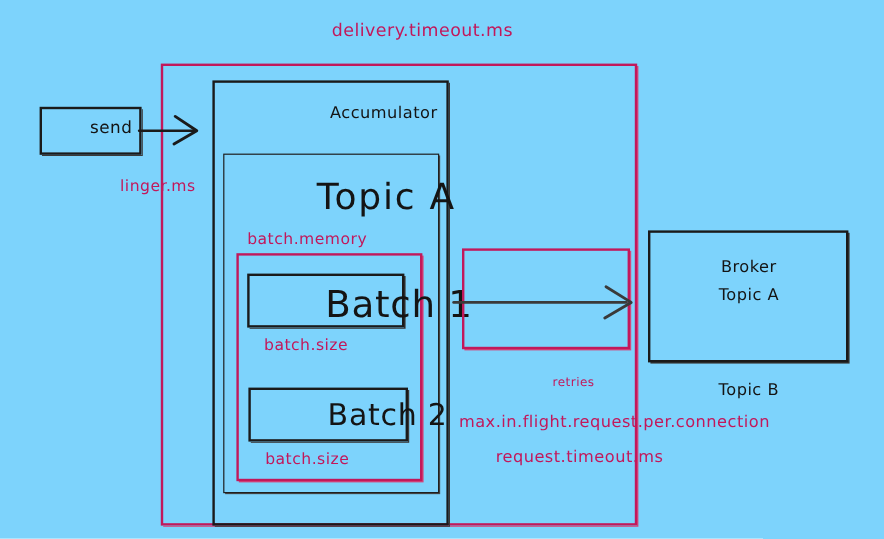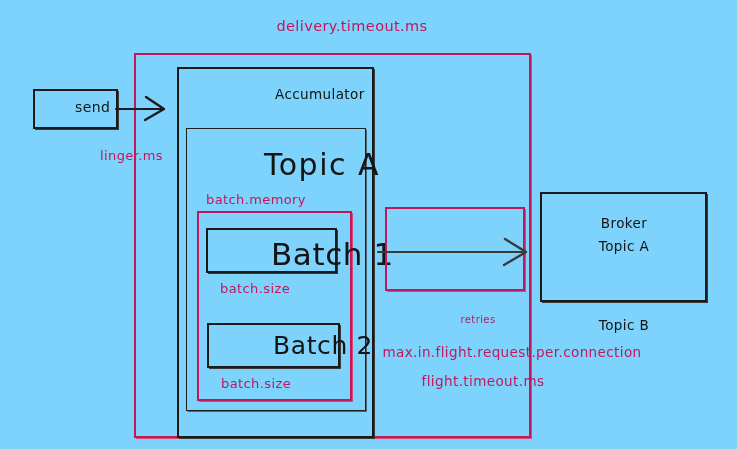--- a/index.html
+++ b/index.html
@@ -249,15 +249,15 @@
     <path d="M127,7 L148,20 L126,33" stroke="#3a3a3a" stroke-width="2.4" fill="none" stroke-linecap="round" stroke-linejoin="round"></path>
   </svg>
 
   <div class="box ink" id="broker-box"></div>
   <div class="label center" id="label-broker">Broker</div>
   <div class="label center" id="label-broker-topic-a">Topic A</div>
   <div class="label center" id="label-broker-topic-b">Topic B</div>
 
   <div class="label crimson center" id="label-retries">retries</div>
   <div class="label crimson center" id="label-maxinflight">max.in.flight.request.per.connection</div>
-  <div class="label crimson center" id="label-request-timeout">flight.timeout.ms</div>
+  <div class="label crimson center" id="label-request-timeout">request.timeout.ms</div>
 
 </div>
 
 </body></html>

